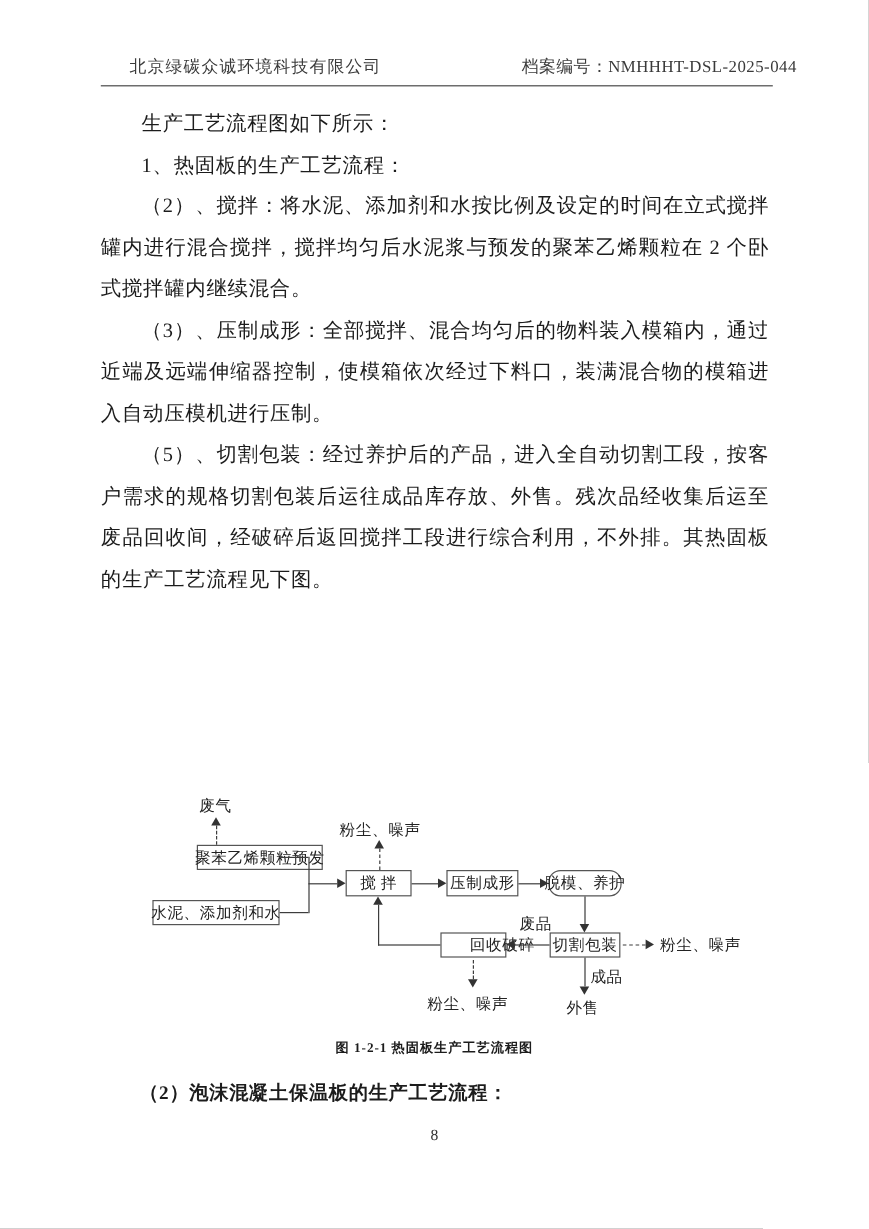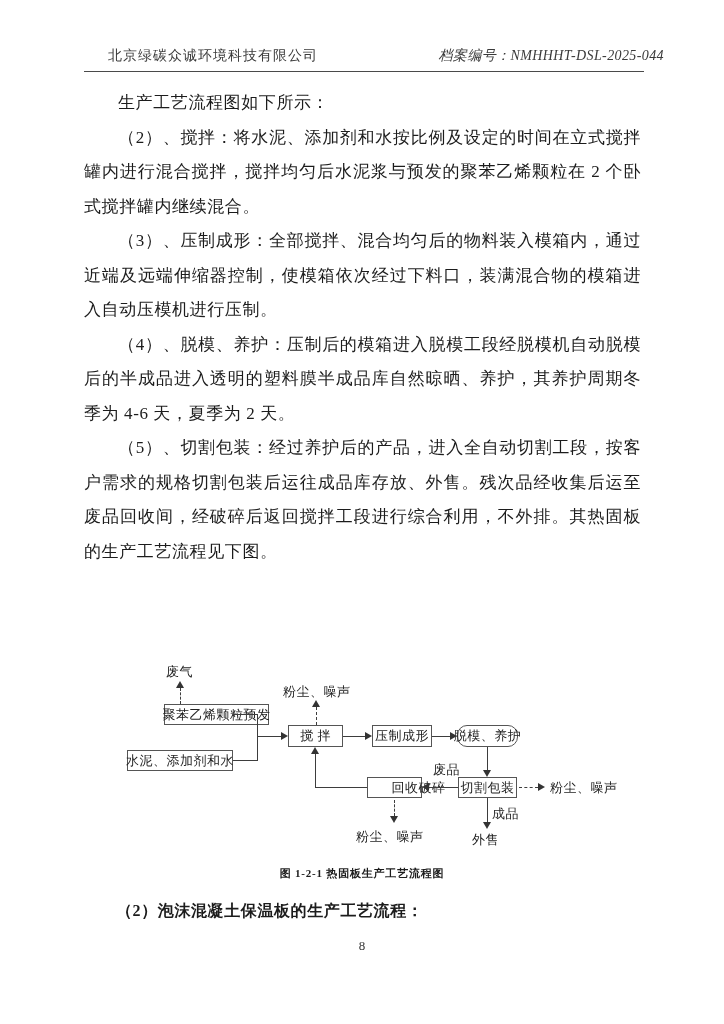--- a/index.html
+++ b/index.html
@@ -6,21 +6,21 @@
   html,body { background:#888; }
   .page {
     position:relative; width:724px; height:1024px; margin:0 auto;
     background:#ffffff; overflow:hidden; color:#1c1c1c;
     font-family:"Liberation Serif","DejaVu Serif",serif;
   }
   
   .hdr { position:absolute; top:47px; left:84px; width:556px;
          display:flex; justify-content:space-between; align-items:baseline;
          font-size:14px; color:#3a3a3a; letter-spacing:1px;margin-left:24px; }
-  .hdr .fileno { letter-spacing:0.4px;font-style:italic; }
+  .hdr .fileno { letter-spacing:0.4px; }
   .hdr-rule { position:absolute; top:71px; left:84px; width:560px; height:1px; background:#4a4a4a; }
   
   .bodytext { position:absolute; top:86px; left:84px; width:557px;
               font-size:17px; line-height:34.5px; text-align:justify;
               letter-spacing:0.6px; color:#1c1c1c; }
   .bodytext p { text-indent:2em; }
   
   .flow { position:absolute; top:660px; left:0; width:724px; height:200px;
           font-size:13px; color:#222; }
   .fbox { position:absolute; border:1px solid #555; background:#fff;
@@ -49,23 +49,23 @@
 <div class="page">
 
   <div class="hdr">
     <span>北京绿碳众诚环境科技有限公司</span>
     <span class="fileno"><span>档案编号：</span><span>NMHHHT-DSL-2025-044</span></span>
   </div>
   <div class="hdr-rule"></div>
 
   <div class="bodytext">
     <p>生产工艺流程图如下所示：</p>
+    <p>1、热固板的生产工艺流程：</p>
     <p>（2）、搅拌：将水泥、添加剂和水按比例及设定的时间在立式搅拌罐内进行混合搅拌，搅拌均匀后水泥浆与预发的聚苯乙烯颗粒在 2 个卧式搅拌罐内继续混合。</p>
     <p>（3）、压制成形：全部搅拌、混合均匀后的物料装入模箱内，通过近端及远端伸缩器控制，使模箱依次经过下料口，装满混合物的模箱进入自动压模机进行压制。</p>
-    <p>（4）、脱模、养护：压制后的模箱进入脱模工段经脱模机自动脱模后的半成品进入透明的塑料膜半成品库自然晾晒、养护，其养护周期冬季为 4-6 天，夏季为 2 天。</p>
     <p>（5）、切割包装：经过养护后的产品，进入全自动切割工段，按客户需求的规格切割包装后运往成品库存放、外售。残次品经收集后运至废品回收间，经破碎后返回搅拌工段进行综合利用，不外排。其热固板的生产工艺流程见下图。</p>
   </div>
 
   <div class="flow">
 
     <div class="fbox" style="left:128px;top:44px;width:105px;height:21px;margin-left:36px;">聚苯乙烯颗粒预发</div>
     <div class="fbox" style="left:127px;top:90px;width:106px;height:21px;">水泥、添加剂和水</div>
     <div class="fbox" style="left:288px;top:65px;width:55px;height:22px;">搅 拌</div>
     <div class="fbox" style="left:372px;top:65px;width:60px;height:22px;">压制成形</div>
     <div class="fbox" style="left:457px;top:65px;width:61px;height:22px;border-radius:10px;">脱模、养护</div>

